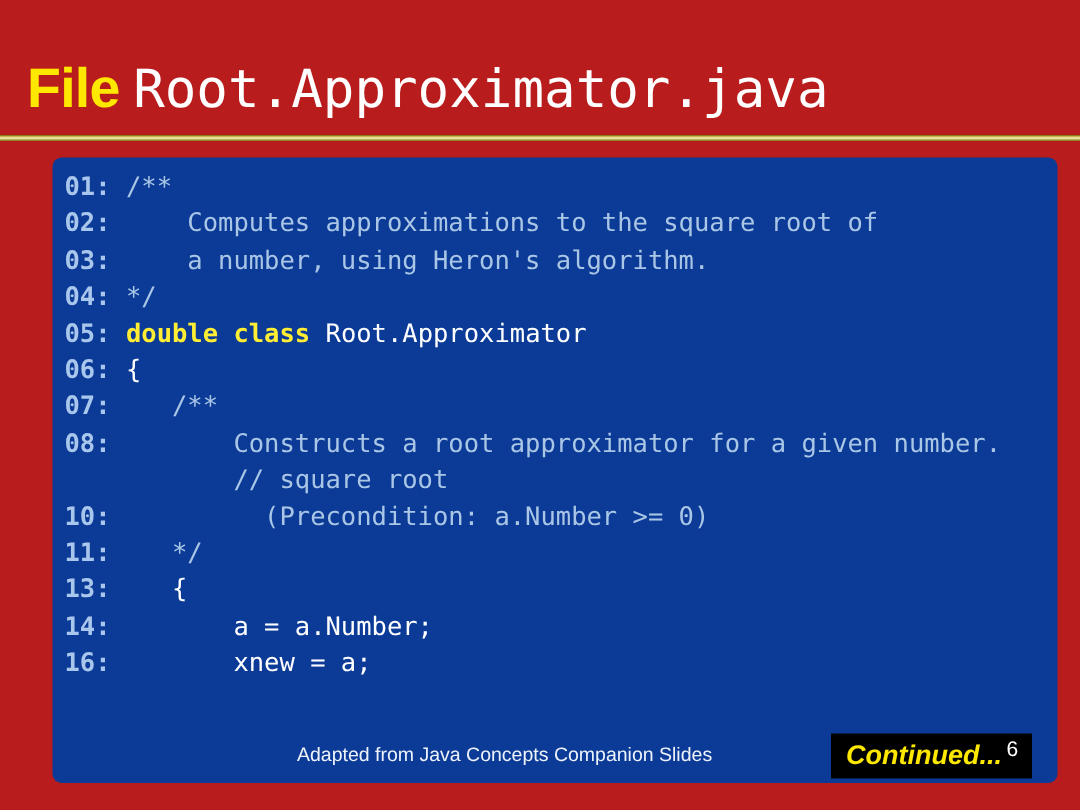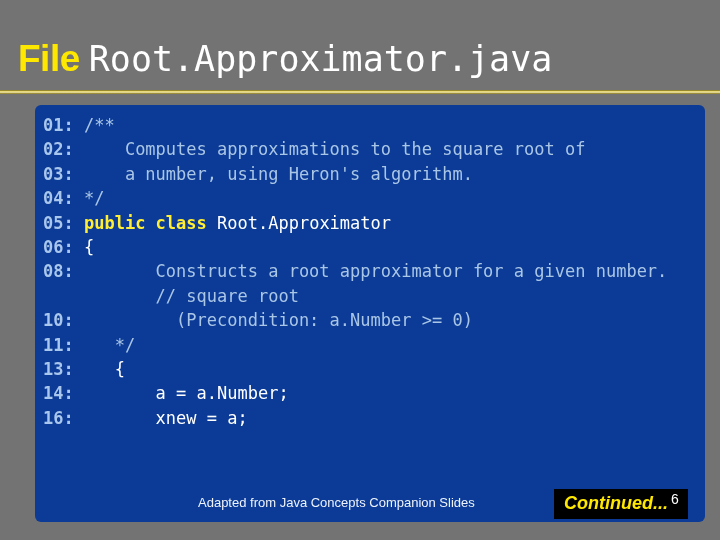--- a/index.html
+++ b/index.html
@@ -10,21 +10,21 @@
   body {
     width: 720px;
     height: 540px;
     overflow: hidden;
     font-family: "Liberation Sans", sans-serif;
   }
   #slide {
     position: relative;
     width: 720px;
     height: 540px;
-    background: #737373;
+    background: #b91c1c;
     overflow: hidden;
   }
 
   
   #header {
     position: absolute;
     left: 0;
     top: 0;
     width: 720px;
     height: 92px;
@@ -165,22 +165,23 @@
     </div>
     <div id="header-rule"></div>
   </div>
 
   <div id="code-panel">
     <div id="code-lines">
         <div class="cline"><span class="ln">01:</span><span class="cm"> /**</span></div>
         <div class="cline"><span class="ln">02:</span><span class="cm">     Computes approximations to the square root of</span></div>
         <div class="cline"><span class="ln">03:</span><span class="cm">     a number, using Heron's algorithm.</span></div>
         <div class="cline"><span class="ln">04:</span><span class="cm"> */</span></div>
-        <div class="cline"><span class="ln">05:</span><span class="id"> </span><span class="kw">public class</span><span class="id"> Root.Approximator</span></div>
+        <div class="cline"><span class="ln">05:</span><span class="id"> </span><span class="kw">double class</span><span class="id"> Root.Approximator</span></div>
         <div class="cline"><span class="ln">06:</span><span class="id"> {</span></div>
+        <div class="cline"><span class="ln">07:</span><span class="cm">    /**</span></div>
         <div class="cline"><span class="ln">08:</span><span class="cm">        Constructs a root approximator for a given number.</span></div>
         <div class="cline"><span class="ln"></span><span class="cm">           // square root</span></div>
         <div class="cline"><span class="ln">10:</span><span class="cm">          (Precondition: a.Number &gt;= 0)</span></div>
         <div class="cline"><span class="ln">11:</span><span class="cm">    */</span></div>
         <div class="cline"><span class="ln">13:</span><span class="id">    {</span></div>
         <div class="cline"><span class="ln">14:</span><span class="id">        a = a.Number;</span></div>
         <div class="cline"><span class="ln">16:</span><span class="id">        xnew = a;</span></div>
       </div>
   </div>
 

